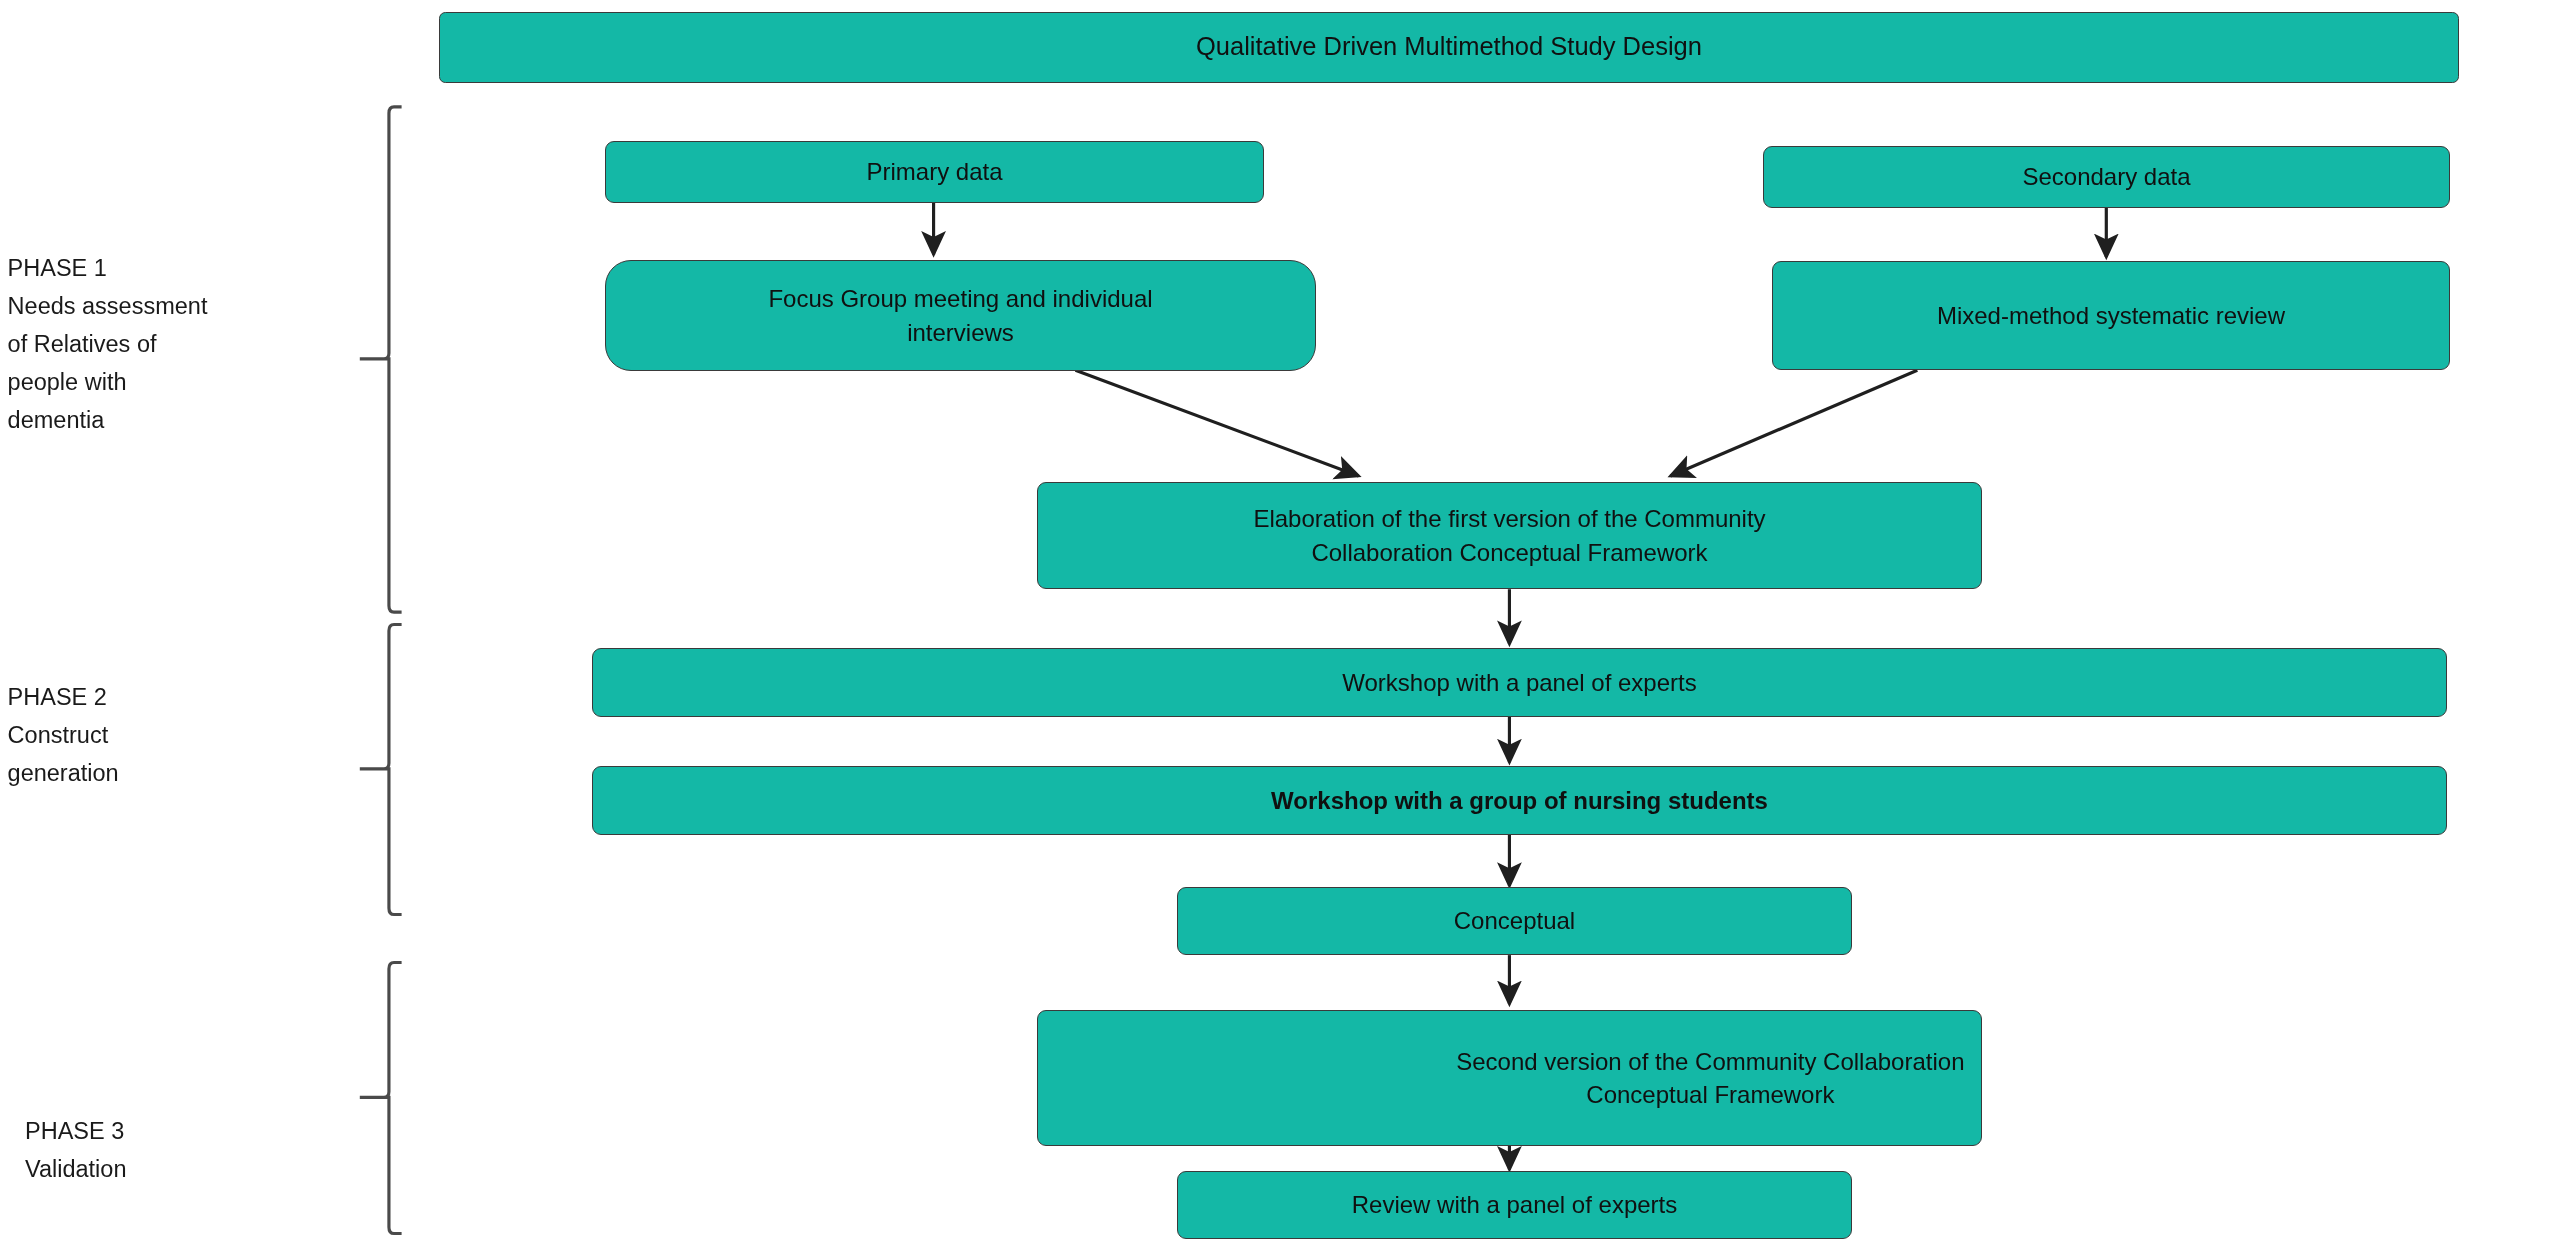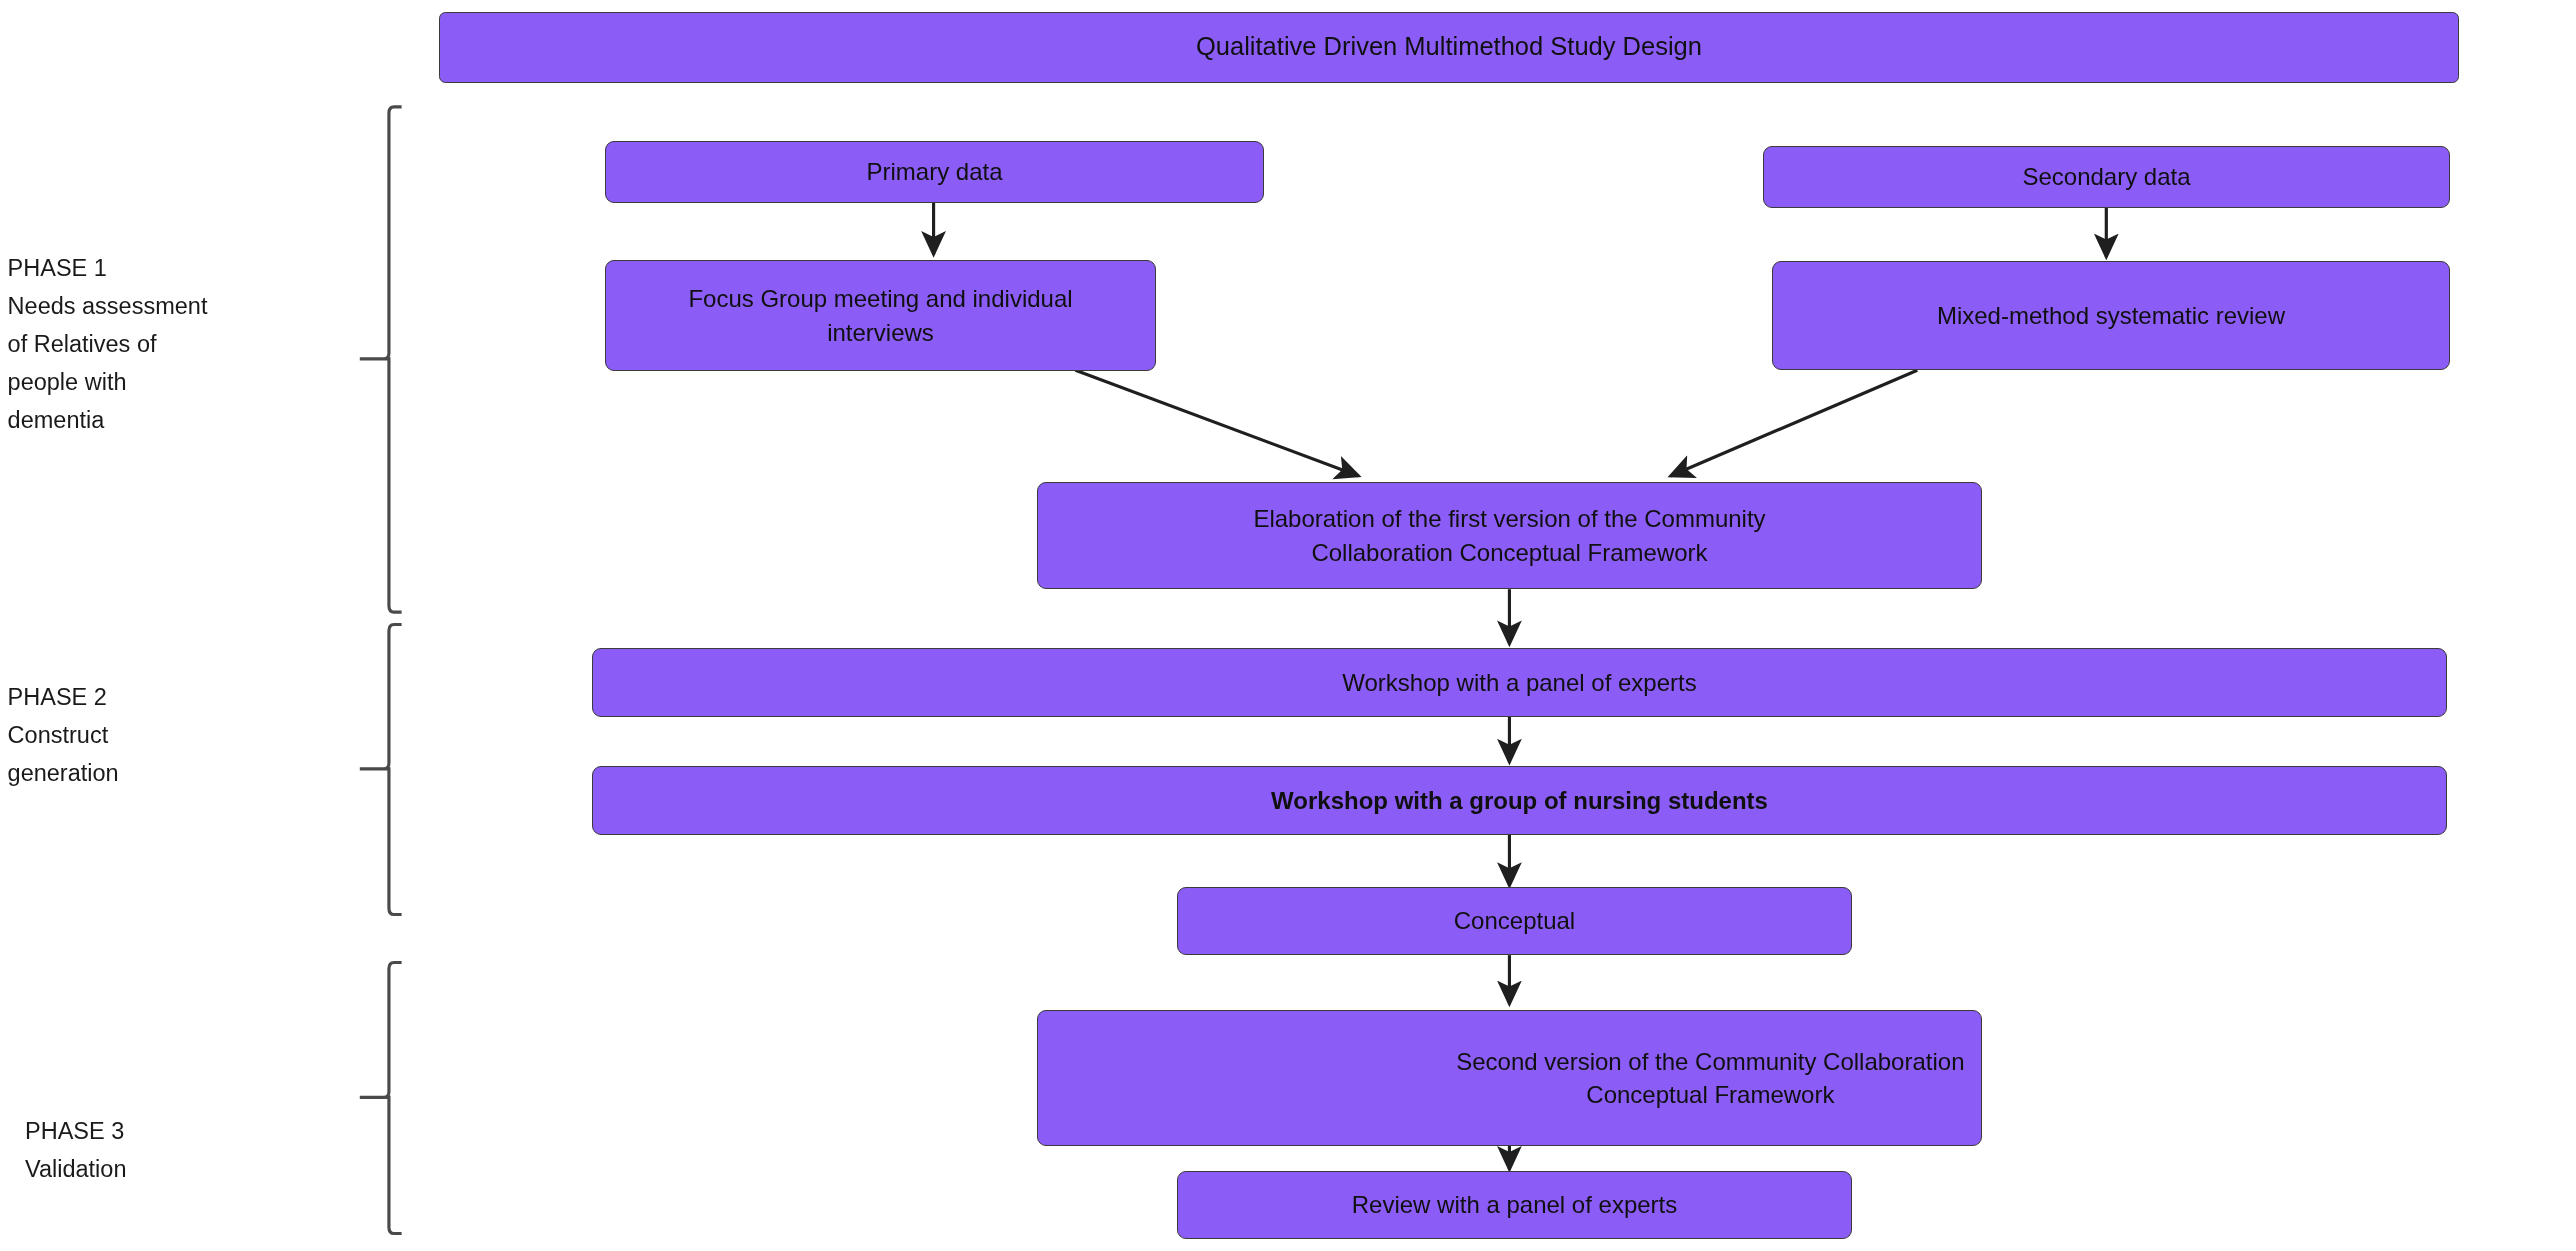--- a/index.html
+++ b/index.html
@@ -19,21 +19,21 @@
     width: 2576px;
     height: 1251px;
     background: #ffffff;
     overflow: hidden;
   }
 
   
   .node {
     position: absolute;
     box-sizing: border-box;
-    background: #8b5cf6;
+    background: #14b8a6;
     border: 1.9px solid #3a3a3a;
     border-radius: 9px;
     display: flex;
     align-items: center;
     justify-content: center;
     text-align: center;
     font-size: 24px;
     line-height: 1.38;
     color: #101010;
     padding: 2.5px 16.5px;
@@ -142,21 +142,21 @@
   </div>
 
   <div class="node" style="left:605px; top:141px; width:659px; height:62px;">
     <span class="node-text">Primary data</span>
   </div>
 
   <div class="node" style="left:1763px; top:146px; width:687px; height:62px;">
     <span class="node-text">Secondary data</span>
   </div>
 
-  <div class="node" style="left:605px; top:260px; width:551px; height:111px;">
+  <div class="node" style="left:605px; top:260px; width:711px; height:111px;border-radius:26px;">
     <span class="node-text">Focus Group meeting and individual
 interviews</span>
   </div>
 
   <div class="node" style="left:1037px; top:482px; width:945px; height:107px;">
     <span class="node-text">Elaboration of the first version of the Community
 Collaboration Conceptual Framework</span>
   </div>
 
   <div class="node" style="left:1772px; top:261px; width:678px; height:109px;">

